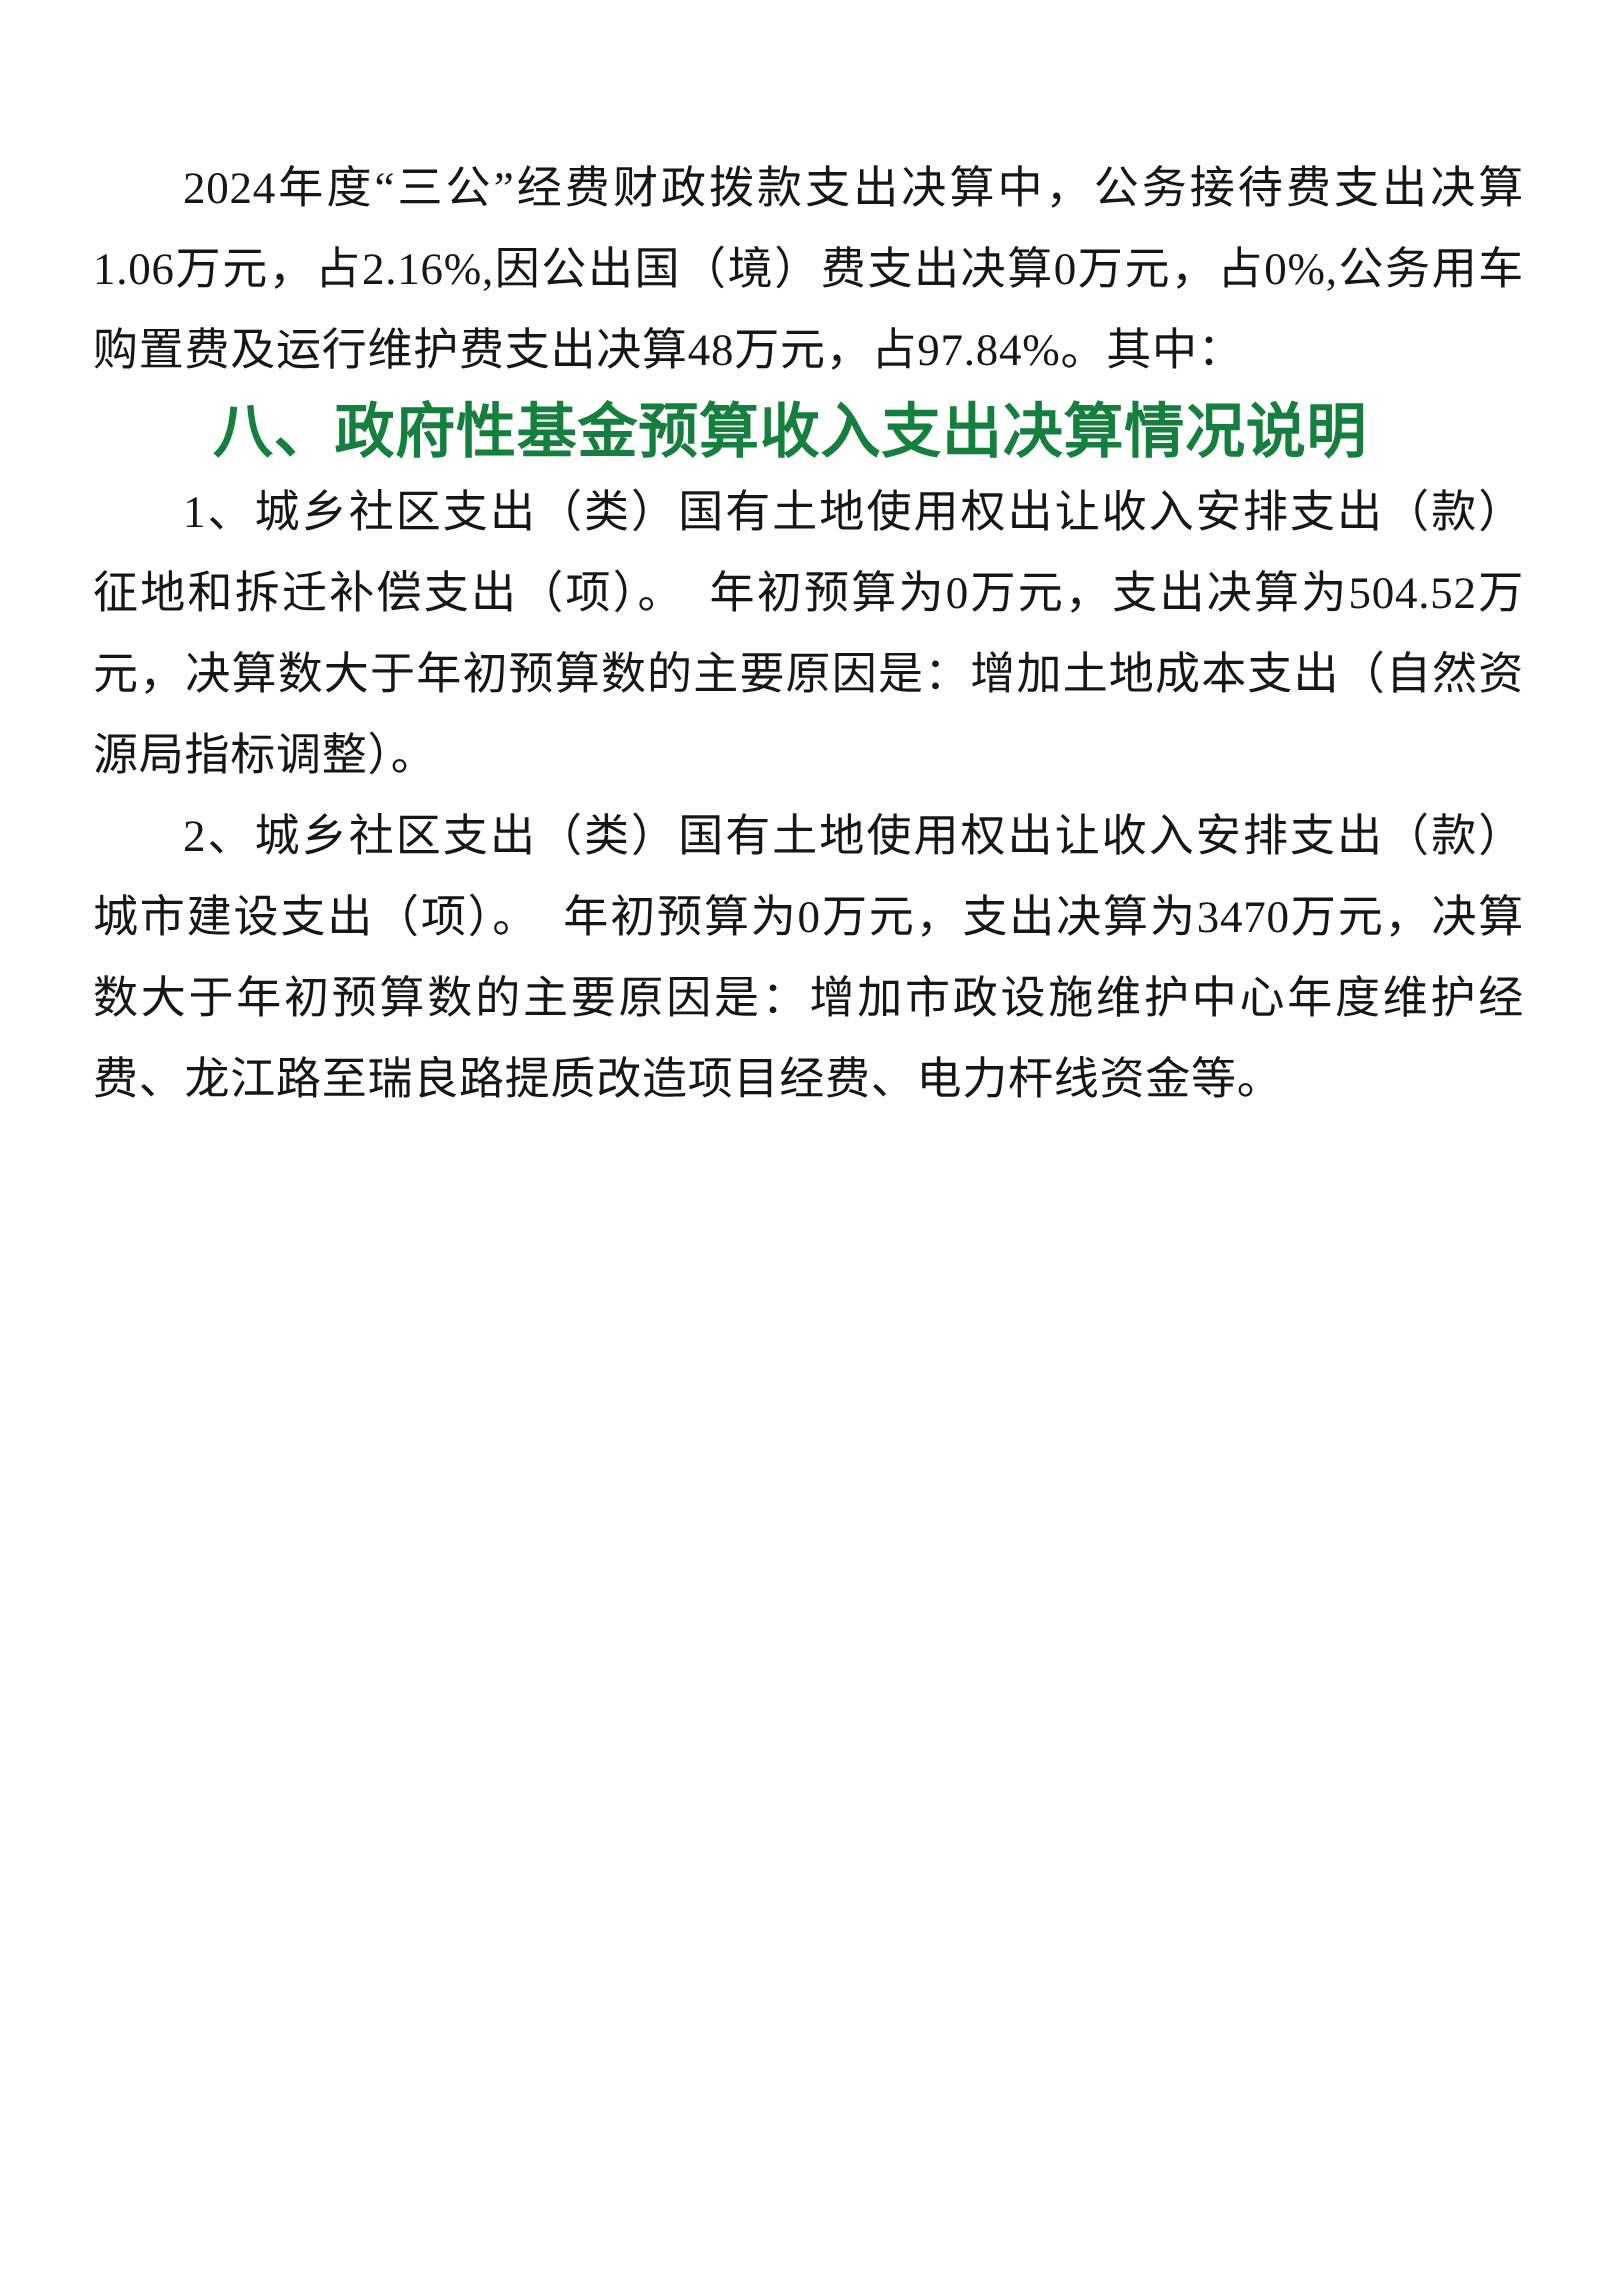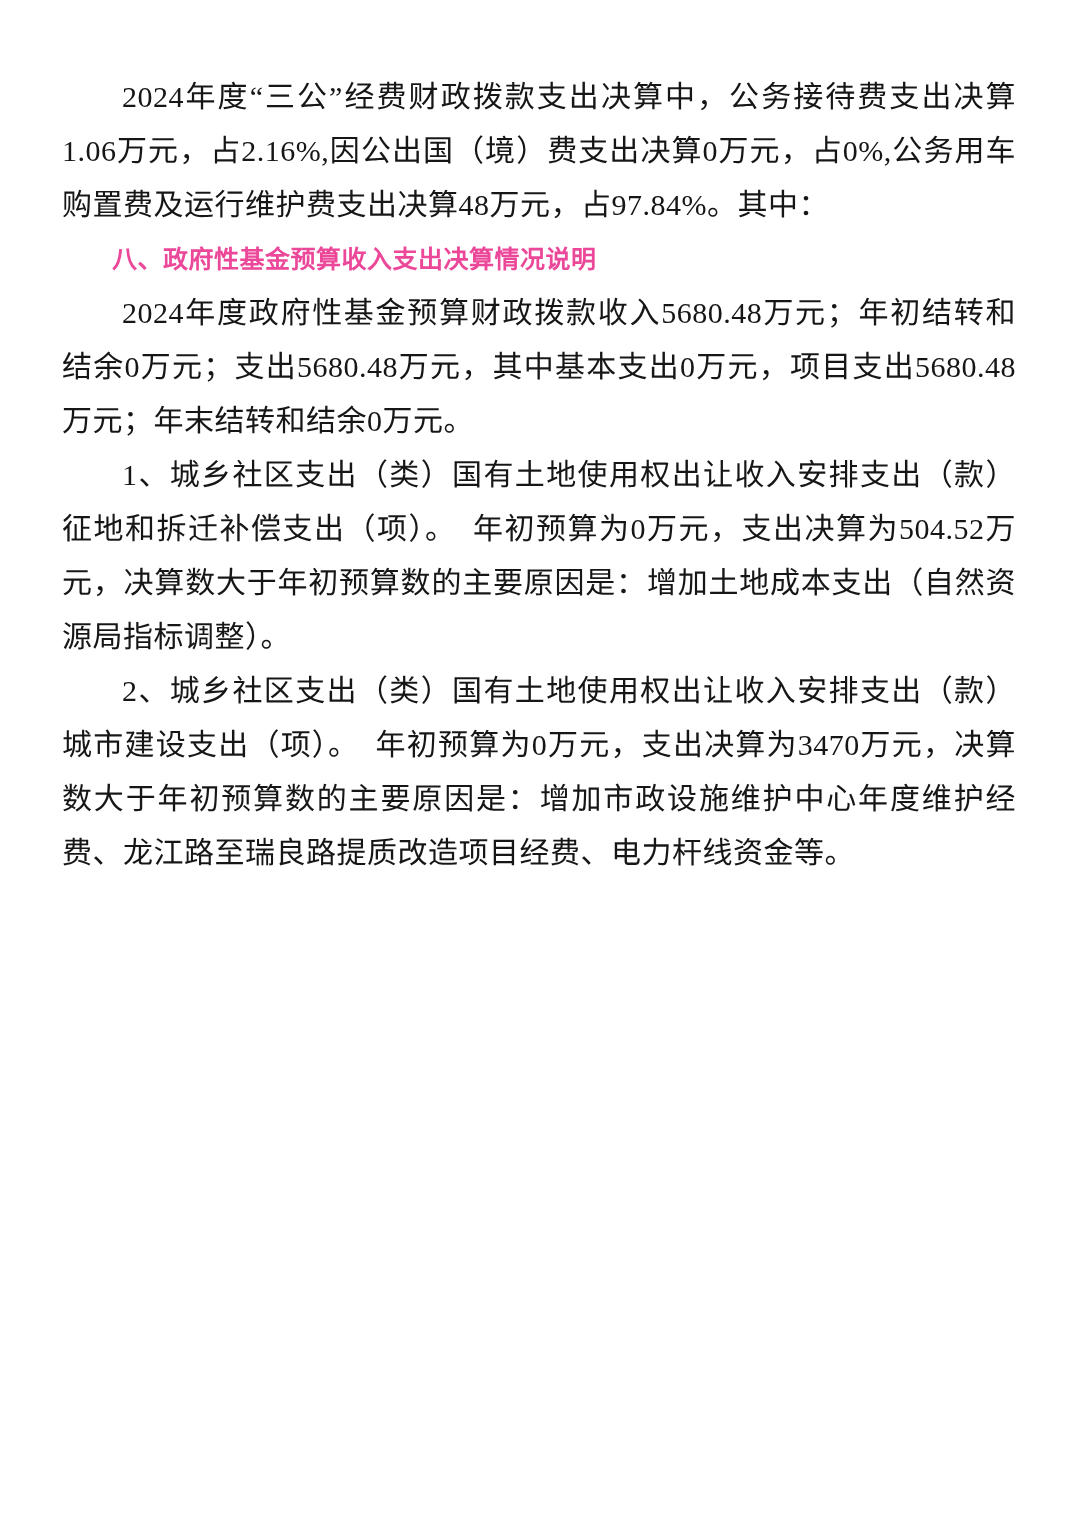--- a/index.html
+++ b/index.html
@@ -12,44 +12,44 @@
     height: 1520px;
     overflow: hidden;
   }
   .page {
     box-sizing: border-box;
     width: 1074px;
     height: 1272px;
     padding: 70px 58px 52px 62px;
     background: #ffffff;
     color: #161616;
+    margin-top: 29px;
   }
   .para {
     margin: 0;
     font-family: "Liberation Serif", "DejaVu Serif", serif;
     font-size: 30px;
     line-height: 54px;
     text-align: justify;
     text-indent: 2em;
     color: #161616;
     letter-spacing: 0.5px;
   }
   .heading {
     margin: 0;
     font-family: "Liberation Sans", "DejaVu Sans", sans-serif;
     font-weight: 700;
-    font-size: 25px;
+    font-size: 40px;
     line-height: 54px;
     text-indent: 2em;
-    color: #ec4899;
+    color: #15803d;
     letter-spacing: 0.5px;
   }
 </style>
 </head>
 <body>
 
 <div class="page" id="doc-root">
     <p class="para">2024年度“三公”经费财政拨款支出决算中，公务接待费支出决算1.06万元，占2.16%,因公出国（境）费支出决算0万元，占0%,公务用车购置费及运行维护费支出决算48万元，占97.84%。其中：</p>
     <p class="heading">八、政府性基金预算收入支出决算情况说明</p>
-    <p class="para">2024年度政府性基金预算财政拨款收入5680.48万元；年初结转和结余0万元；支出5680.48万元，其中基本支出0万元，项目支出5680.48万元；年末结转和结余0万元。</p>
     <p class="para">1、城乡社区支出（类）国有土地使用权出让收入安排支出（款）征地和拆迁补偿支出（项）。　年初预算为0万元，支出决算为504.52万元，决算数大于年初预算数的主要原因是：增加土地成本支出（自然资源局指标调整）。</p>
     <p class="para">2、城乡社区支出（类）国有土地使用权出让收入安排支出（款）城市建设支出（项）。　年初预算为0万元，支出决算为3470万元，决算数大于年初预算数的主要原因是：增加市政设施维护中心年度维护经费、龙江路至瑞良路提质改造项目经费、电力杆线资金等。</p>
   </div>
 
 </body></html>

